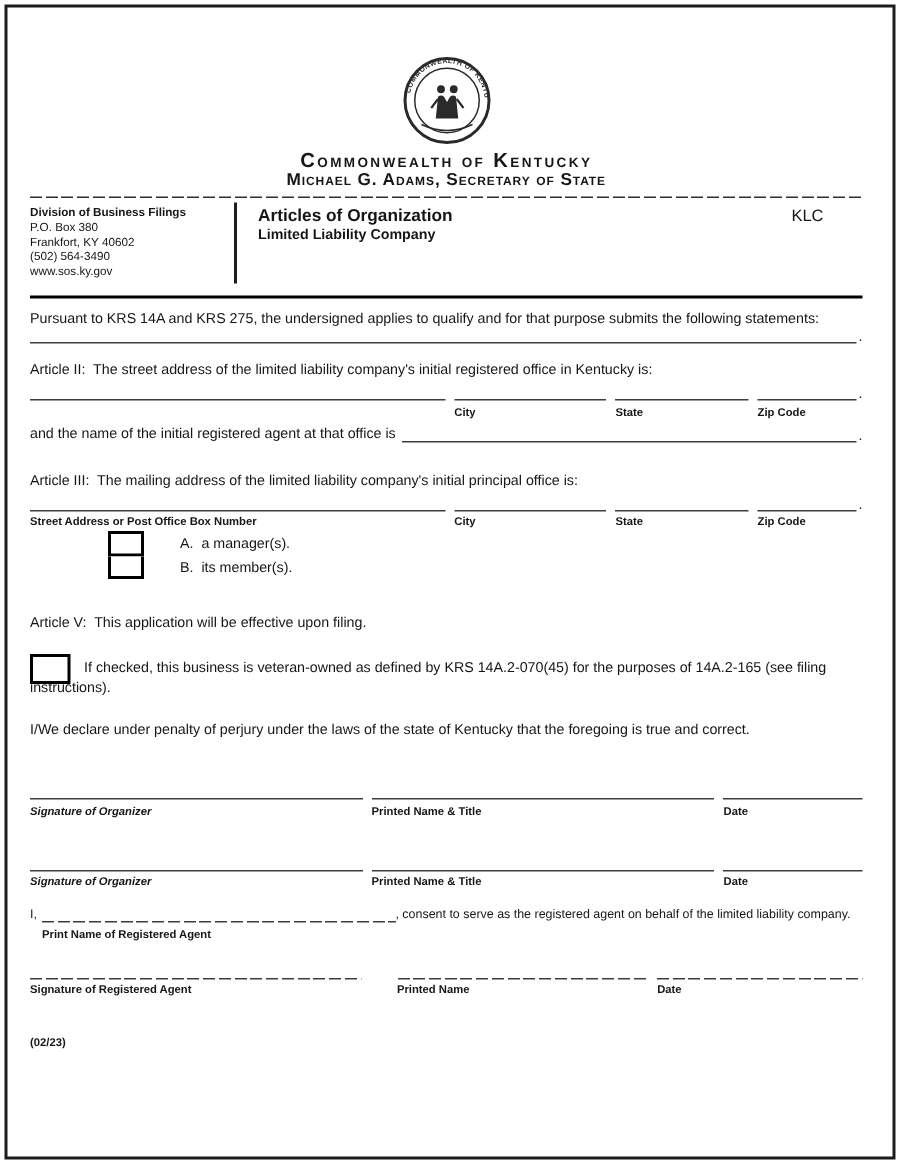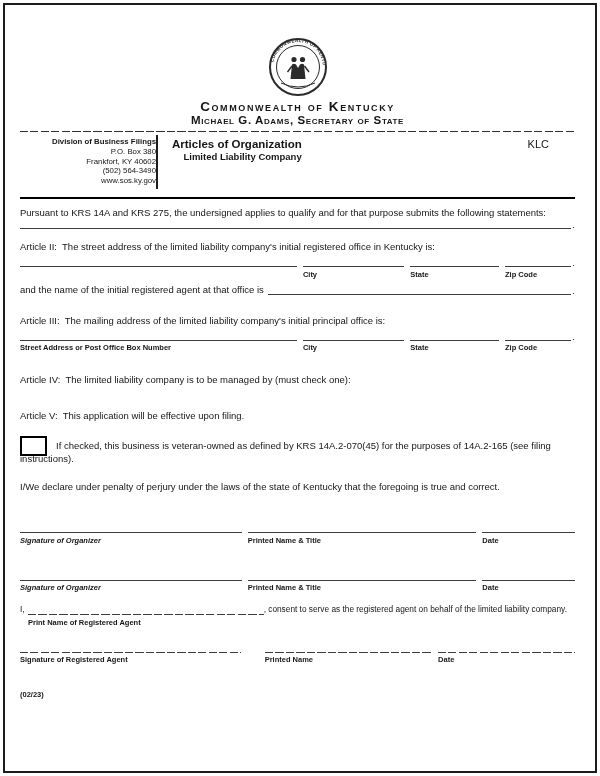--- a/index.html
+++ b/index.html
@@ -11,21 +11,21 @@
   .seal-row { margin-top:31px; display:flex; justify-content:center; }
 
   .hdr1 { text-align:center; font-variant:small-caps; font-weight:bold;
           font-size:13.5px; line-height:15px; letter-spacing:1.6px; margin-top:1px; }
   .hdr2 { text-align:center; font-variant:small-caps; font-weight:bold;
           font-size:11.5px; line-height:12px; letter-spacing:.6px; }
 
   .dash-rule { height:1.4px; margin-top:5px;
     background-image:repeating-linear-gradient(to right,#2e2e2e 0 8px,transparent 8px 10.5px); }
 
-  .office-box { display:flex; height:58px; padding-top:3px;text-align:right; }
+  .office-box { display:flex; height:58px; padding-top:3px; }
   .office-left { width:136px; font-size:7.8px; line-height:9.6px; padding-top:2px; }
   .office-left .b { font-weight:bold; }
   .office-sep { width:2px; background:#1c1c1c; height:54px; }
   .office-main { flex:1; display:flex; justify-content:space-between; padding-left:14px; padding-top:3px; }
   .form-title { font-size:11.5px; font-weight:bold; line-height:13px; }
   .form-subtitle { font-size:9.5px; font-weight:bold; line-height:11px; }
   .form-code { font-weight:normal; font-size:11px; margin-right:26px;margin-left:47px; }
 
   .thick-rule { height:2px; background:#000; margin-top:7px; }
 
@@ -185,21 +185,30 @@
     </div>
     <div class="field w-zip">
       <div class="lrow">
         <span class="wl solid"></span>
         <span class="dot">.</span>
       </div>
       <span class="f-label">Zip Code</span>
     </div>
   </div>
 
-  <p class="body-text" style="margin-top:22px;">Article IV:  The limited liability company is to be managed by (must check one):</p>
+  <div class="manage-group">
+    <div class="manage-row">
+      <span class="mg-box"></span>
+      <span class="mg-label">A.  a manager(s).</span>
+    </div>
+    <div class="manage-row">
+      <span class="mg-box"></span>
+      <span class="mg-label">B.  its member(s).</span>
+    </div>
+  </div>
 
   <p class="body-text" style="margin-top:24px;">Article V:  This application will be effective upon filing.</p>
 
   <div class="veteran">
     <span class="vet-box"></span>
     <span class="vet-text">If checked, this business is veteran-owned as defined by KRS 14A.2-070(45) for the purposes of 14A.2-165 (see filing instructions).</span>
   </div>
 
   <p class="body-text declaration">I/We declare under penalty of perjury under the laws of the state of Kentucky that the foregoing is true and correct.</p>
 

